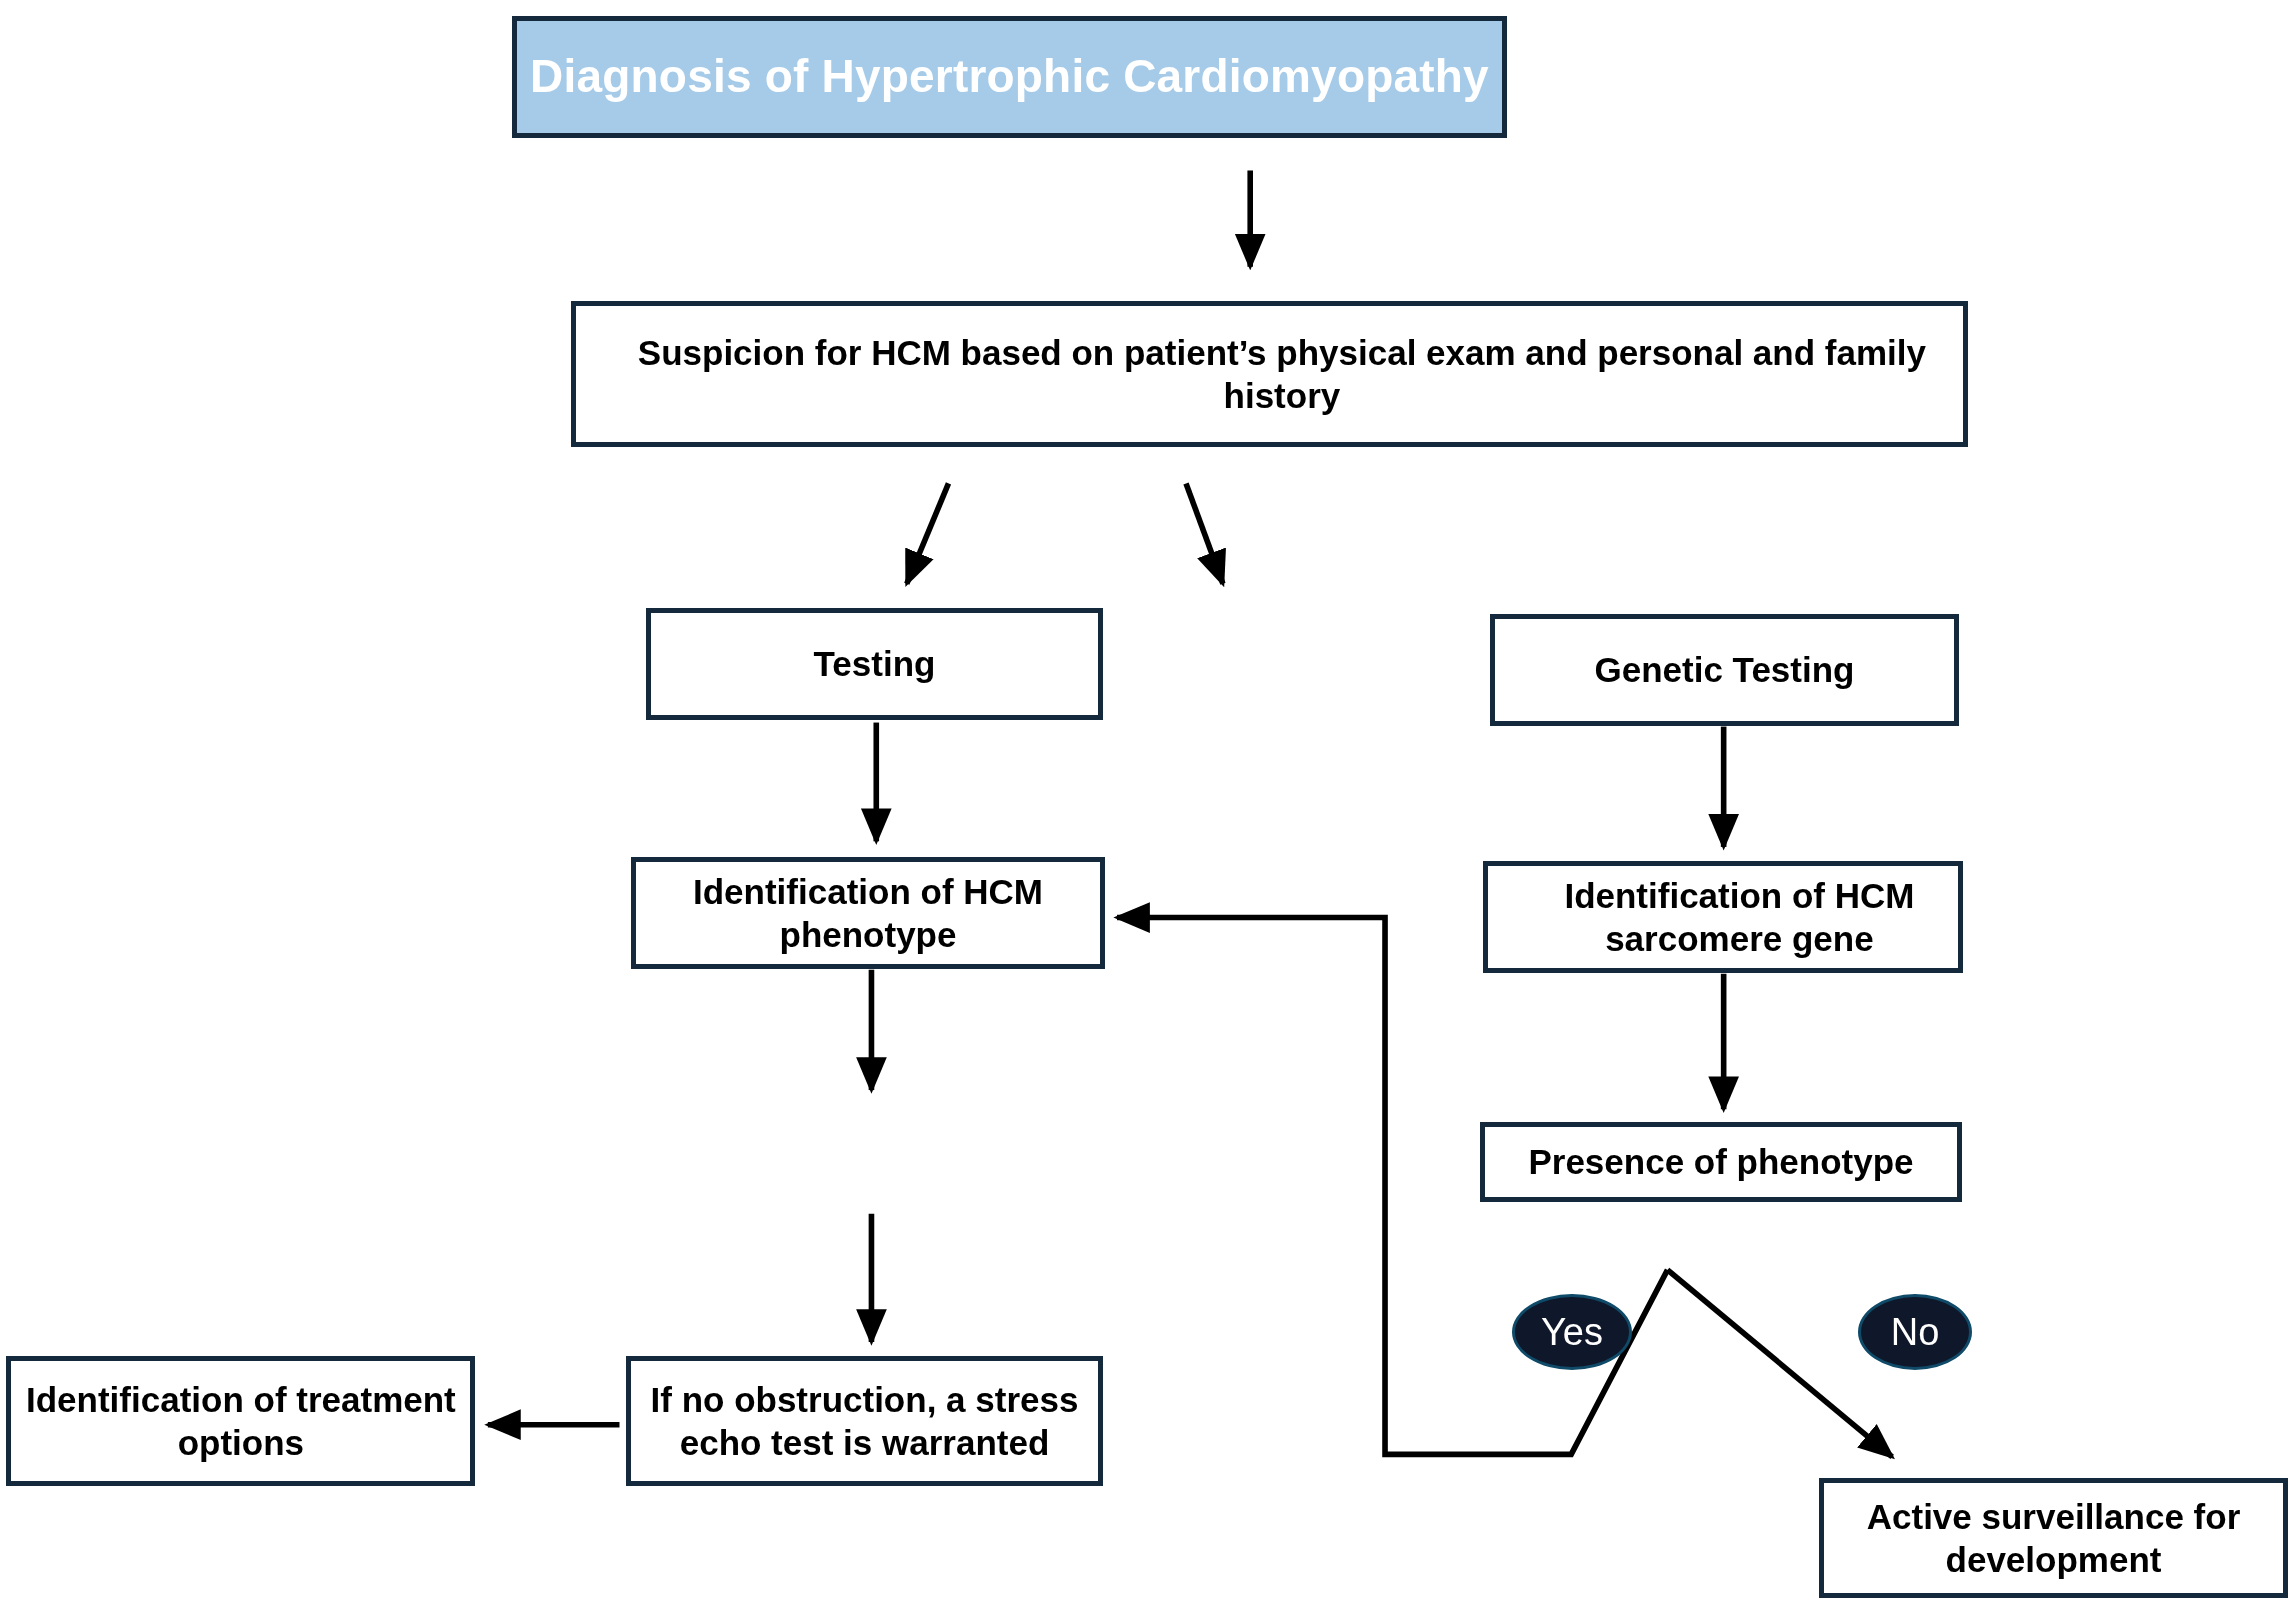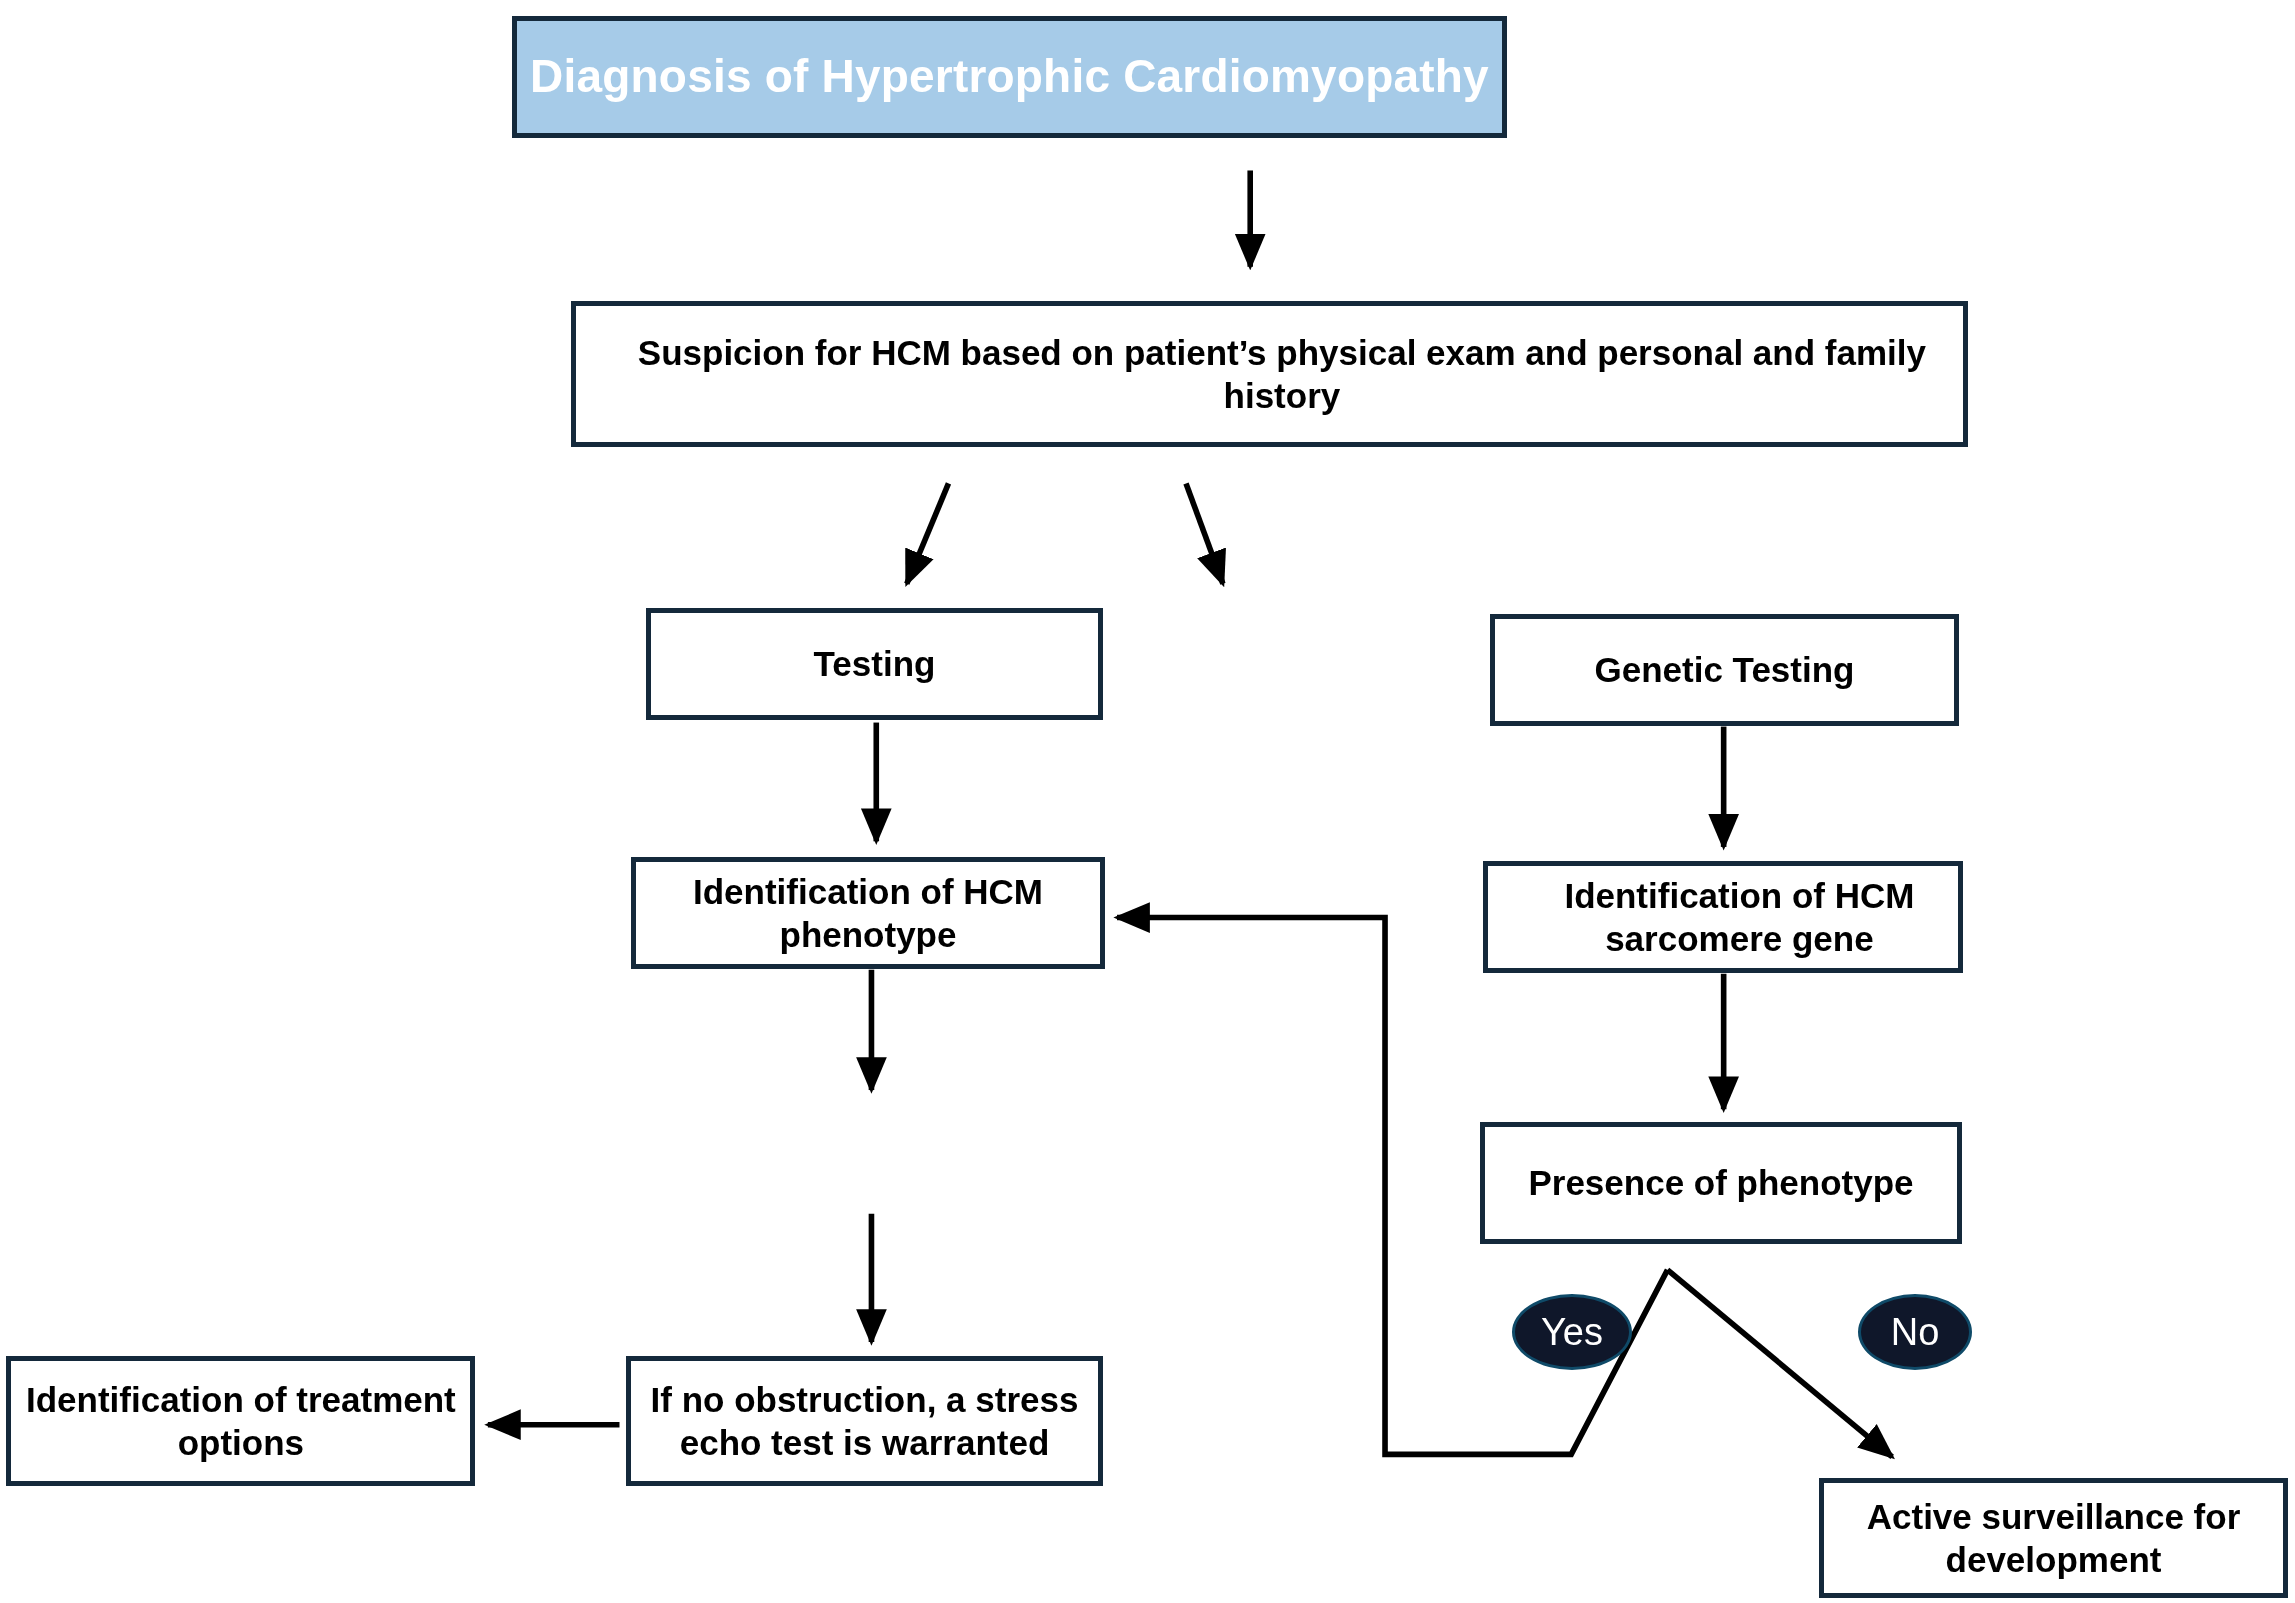--- a/index.html
+++ b/index.html
@@ -114,21 +114,21 @@
 
   <div class="node node-body" style="left:631px; top:857px; width:474px; height:112px;">
     <span class="txt">Identification of HCM phenotype</span>
   </div>
 
   <div class="node node-body" style="left:1483px; top:861px; width:480px; height:112px;padding-left:44px;">
     <span class="txt">Identification of HCM sarcomere gene</span>
   </div>
 
 
-  <div class="node node-body" style="left:1480px; top:1122px; width:482px; height:122px;">
+  <div class="node node-body" style="left:1480px; top:1122px; width:482px; height:80px;">
     <span class="txt">Presence of phenotype</span>
   </div>
 
   <div class="node node-body" style="left:626px; top:1356px; width:477px; height:130px;">
     <span class="txt">If no obstruction, a stress echo test is warranted</span>
   </div>
 
   <div class="node node-body" style="left:6.4px; top:1356px; width:469px; height:130px;align-items:center;">
     <span class="txt">Identification of treatment options</span>
   </div>

